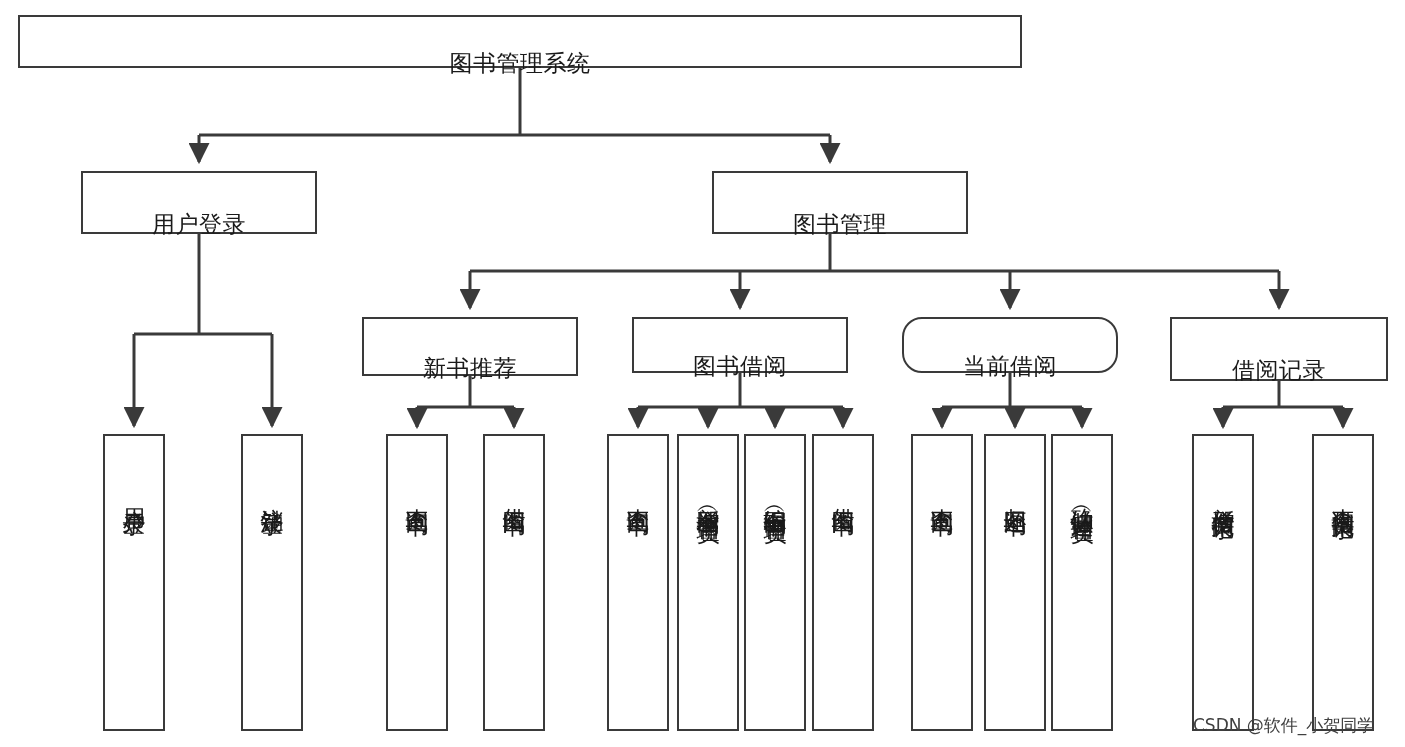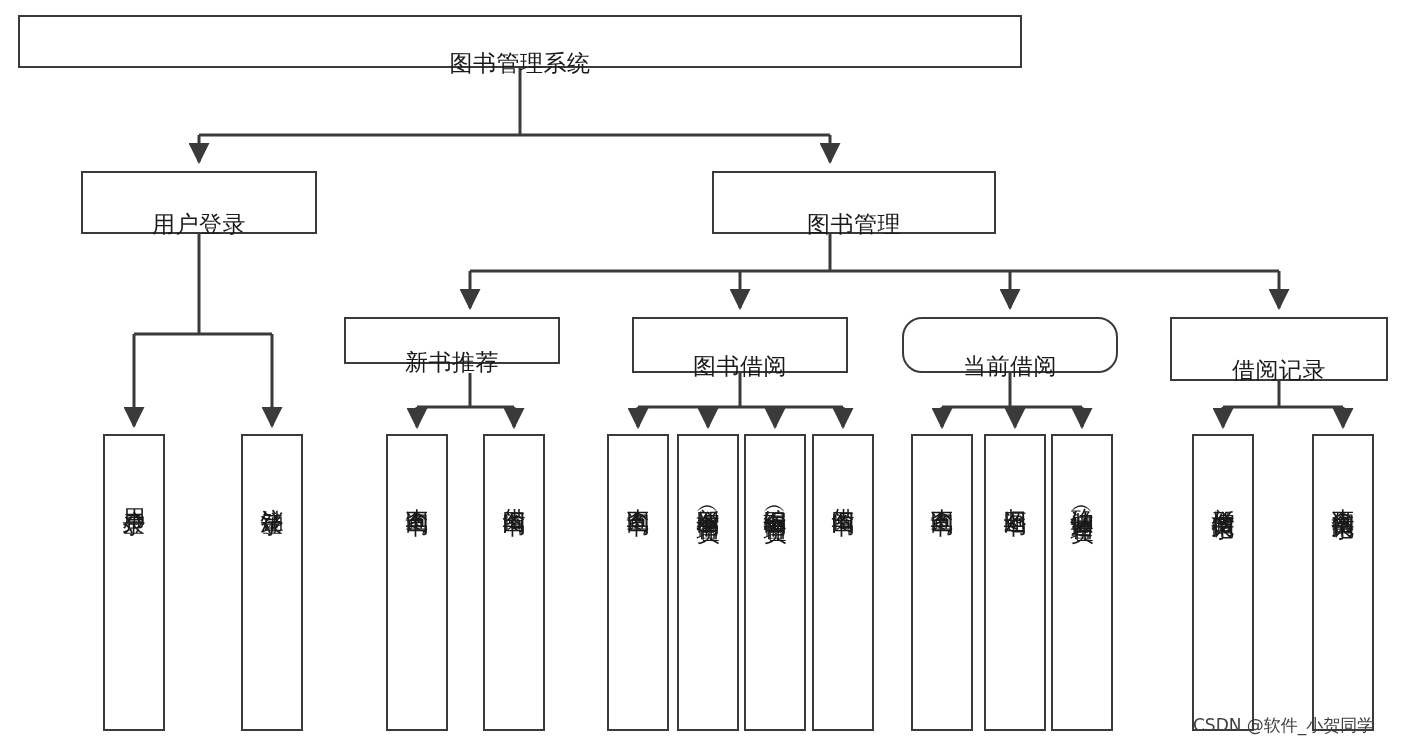--- a/index.html
+++ b/index.html
@@ -133,25 +133,25 @@
     </g>
   </svg>
 
   <div class="node horiz root" style="left:18px; top:15px; width:1004px; height:53px;">
     <span class="label">图书管理系统</span>
   </div>
 
   <div class="node horiz" style="left:81px; top:171px; width:236px; height:63px;">
     <span class="label">用户登录</span>
   </div>
-  <div class="node horiz" style="left:712px; top:171px; width:284px; height:63px;">
+  <div class="node horiz" style="left:712px; top:171px; width:256px; height:63px;">
     <span class="label">图书管理</span>
   </div>
 
-  <div class="node horiz" style="left:344px; top:317px; width:216px; height:47px;align-items:center;">
+  <div class="node horiz" style="left:362px; top:317px; width:216px; height:59px;align-items:center;">
     <span class="label">新书推荐</span>
   </div>
   <div class="node horiz" style="left:632px; top:317px; width:216px; height:56px;">
     <span class="label">图书借阅</span>
   </div>
   <div class="node horiz" style="left:902px; top:317px; width:216px; height:56px;border-radius:20px;">
     <span class="label">当前借阅</span>
   </div>
   <div class="node horiz" style="left:1170px; top:317px; width:218px; height:64px;">
     <span class="label">借阅记录</span>

